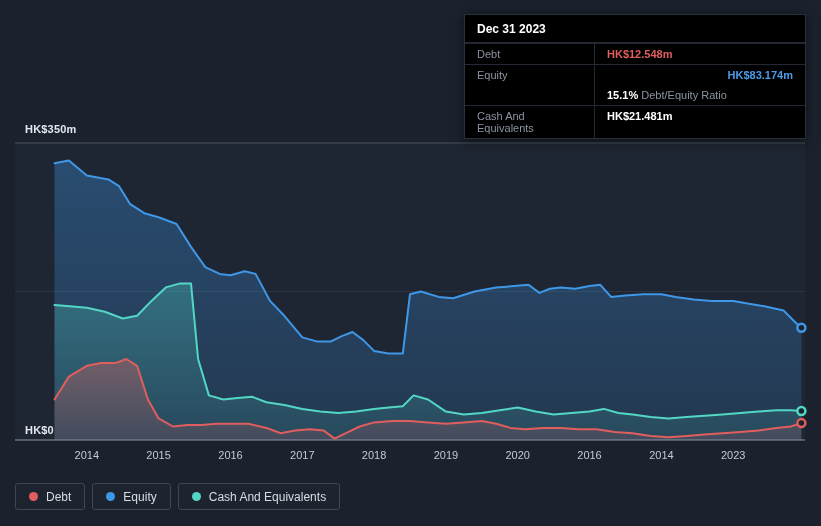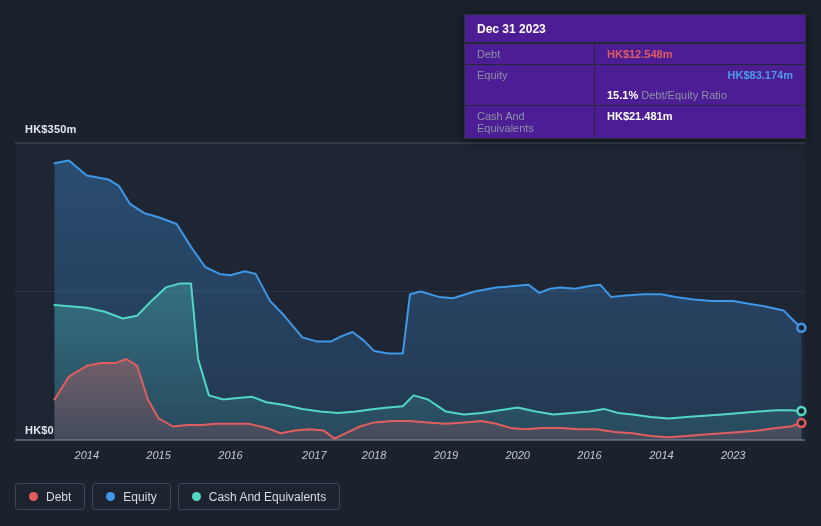--- a/index.html
+++ b/index.html
@@ -4,25 +4,25 @@
 <style>
   html,body{margin:0;padding:0;background:#1b222d;}
   body{font-family:"Liberation Sans","DejaVu Sans",sans-serif;}
   .stage{position:relative;width:821px;height:526px;background:#1b222d;overflow:hidden;}
   #plot{position:absolute;left:0;top:0;width:821px;height:526px;display:block;}
 
   .ylab{position:absolute;left:25px;font-size:11px;font-weight:bold;color:#e3e7ee;letter-spacing:.2px;}
   .ylab-top{top:123px;}
   .ylab-bottom{top:424px;}
 
-  #xaxis{position:absolute;left:0;top:449px;width:716px;height:16px;font-style:italic;}
+  #xaxis{position:absolute;left:0;top:449px;width:716px;height:16px;}
   #xaxis span{position:absolute;transform:translateX(-50%);font-size:11px;color:#c3cad6;}
 
   
-  .tooltip{position:absolute;top:14px;right:15px;width:340px;background:#4c1d95;
+  .tooltip{position:absolute;top:14px;right:15px;width:340px;background:#000000;
            border:1px solid #2a313e;color:#8b93a2;font-size:11px;box-shadow:0 2px 10px rgba(0,0,0,.5);}
   .tt-header{padding:7px 12px 6px;font-size:12px;font-weight:bold;color:#ffffff;border-bottom:1px solid #232933;}
   .tt-row{display:grid;grid-template-columns:130px 1fr;border-top:1px solid #232933;}
   .tt-row:first-of-type{border-top:none;}
   .tt-row.no-top{border-top:none;}
   .tt-label{padding:4px 10px 4px 12px;border-right:1px solid #232933;color:#8b93a2;}
   .tt-value{padding:4px 12px;font-weight:bold;color:#ffffff;}
   .tt-debt{color:#e05e5e;}
   .tt-equity{color:#4a9be8;text-align:right;}
   .tt-cash{color:#ffffff;}
@@ -70,21 +70,21 @@
       <circle cx="801.4" cy="423.1" r="4" fill="#1b222d" stroke="#e05e5e" stroke-width="2.5"></circle>
     </svg>
 
   <div class="ylab ylab-top">HK$350m</div>
   <div class="ylab ylab-bottom">HK$0</div>
 
   <div id="xaxis">
       <span style="left: 86.8px;">2014</span>
       <span style="left: 158.6px;">2015</span>
       <span style="left: 230.5px;">2016</span>
-      <span style="left: 302.3px; margin-left: 12px;">2017</span>
+      <span style="left: 302.3px;">2017</span>
       <span style="left: 374.1px;">2018</span>
       <span style="left: 445.9px;">2019</span>
       <span style="left: 517.7px;">2020</span>
       <span style="left: 589.5px;">2016</span>
       <span style="left: 661.4px;">2014</span>
       <span style="left: 733.2px;">2023</span>
     </div>
 
   <div class="tooltip">
     <div class="tt-header">Dec 31 2023</div>

